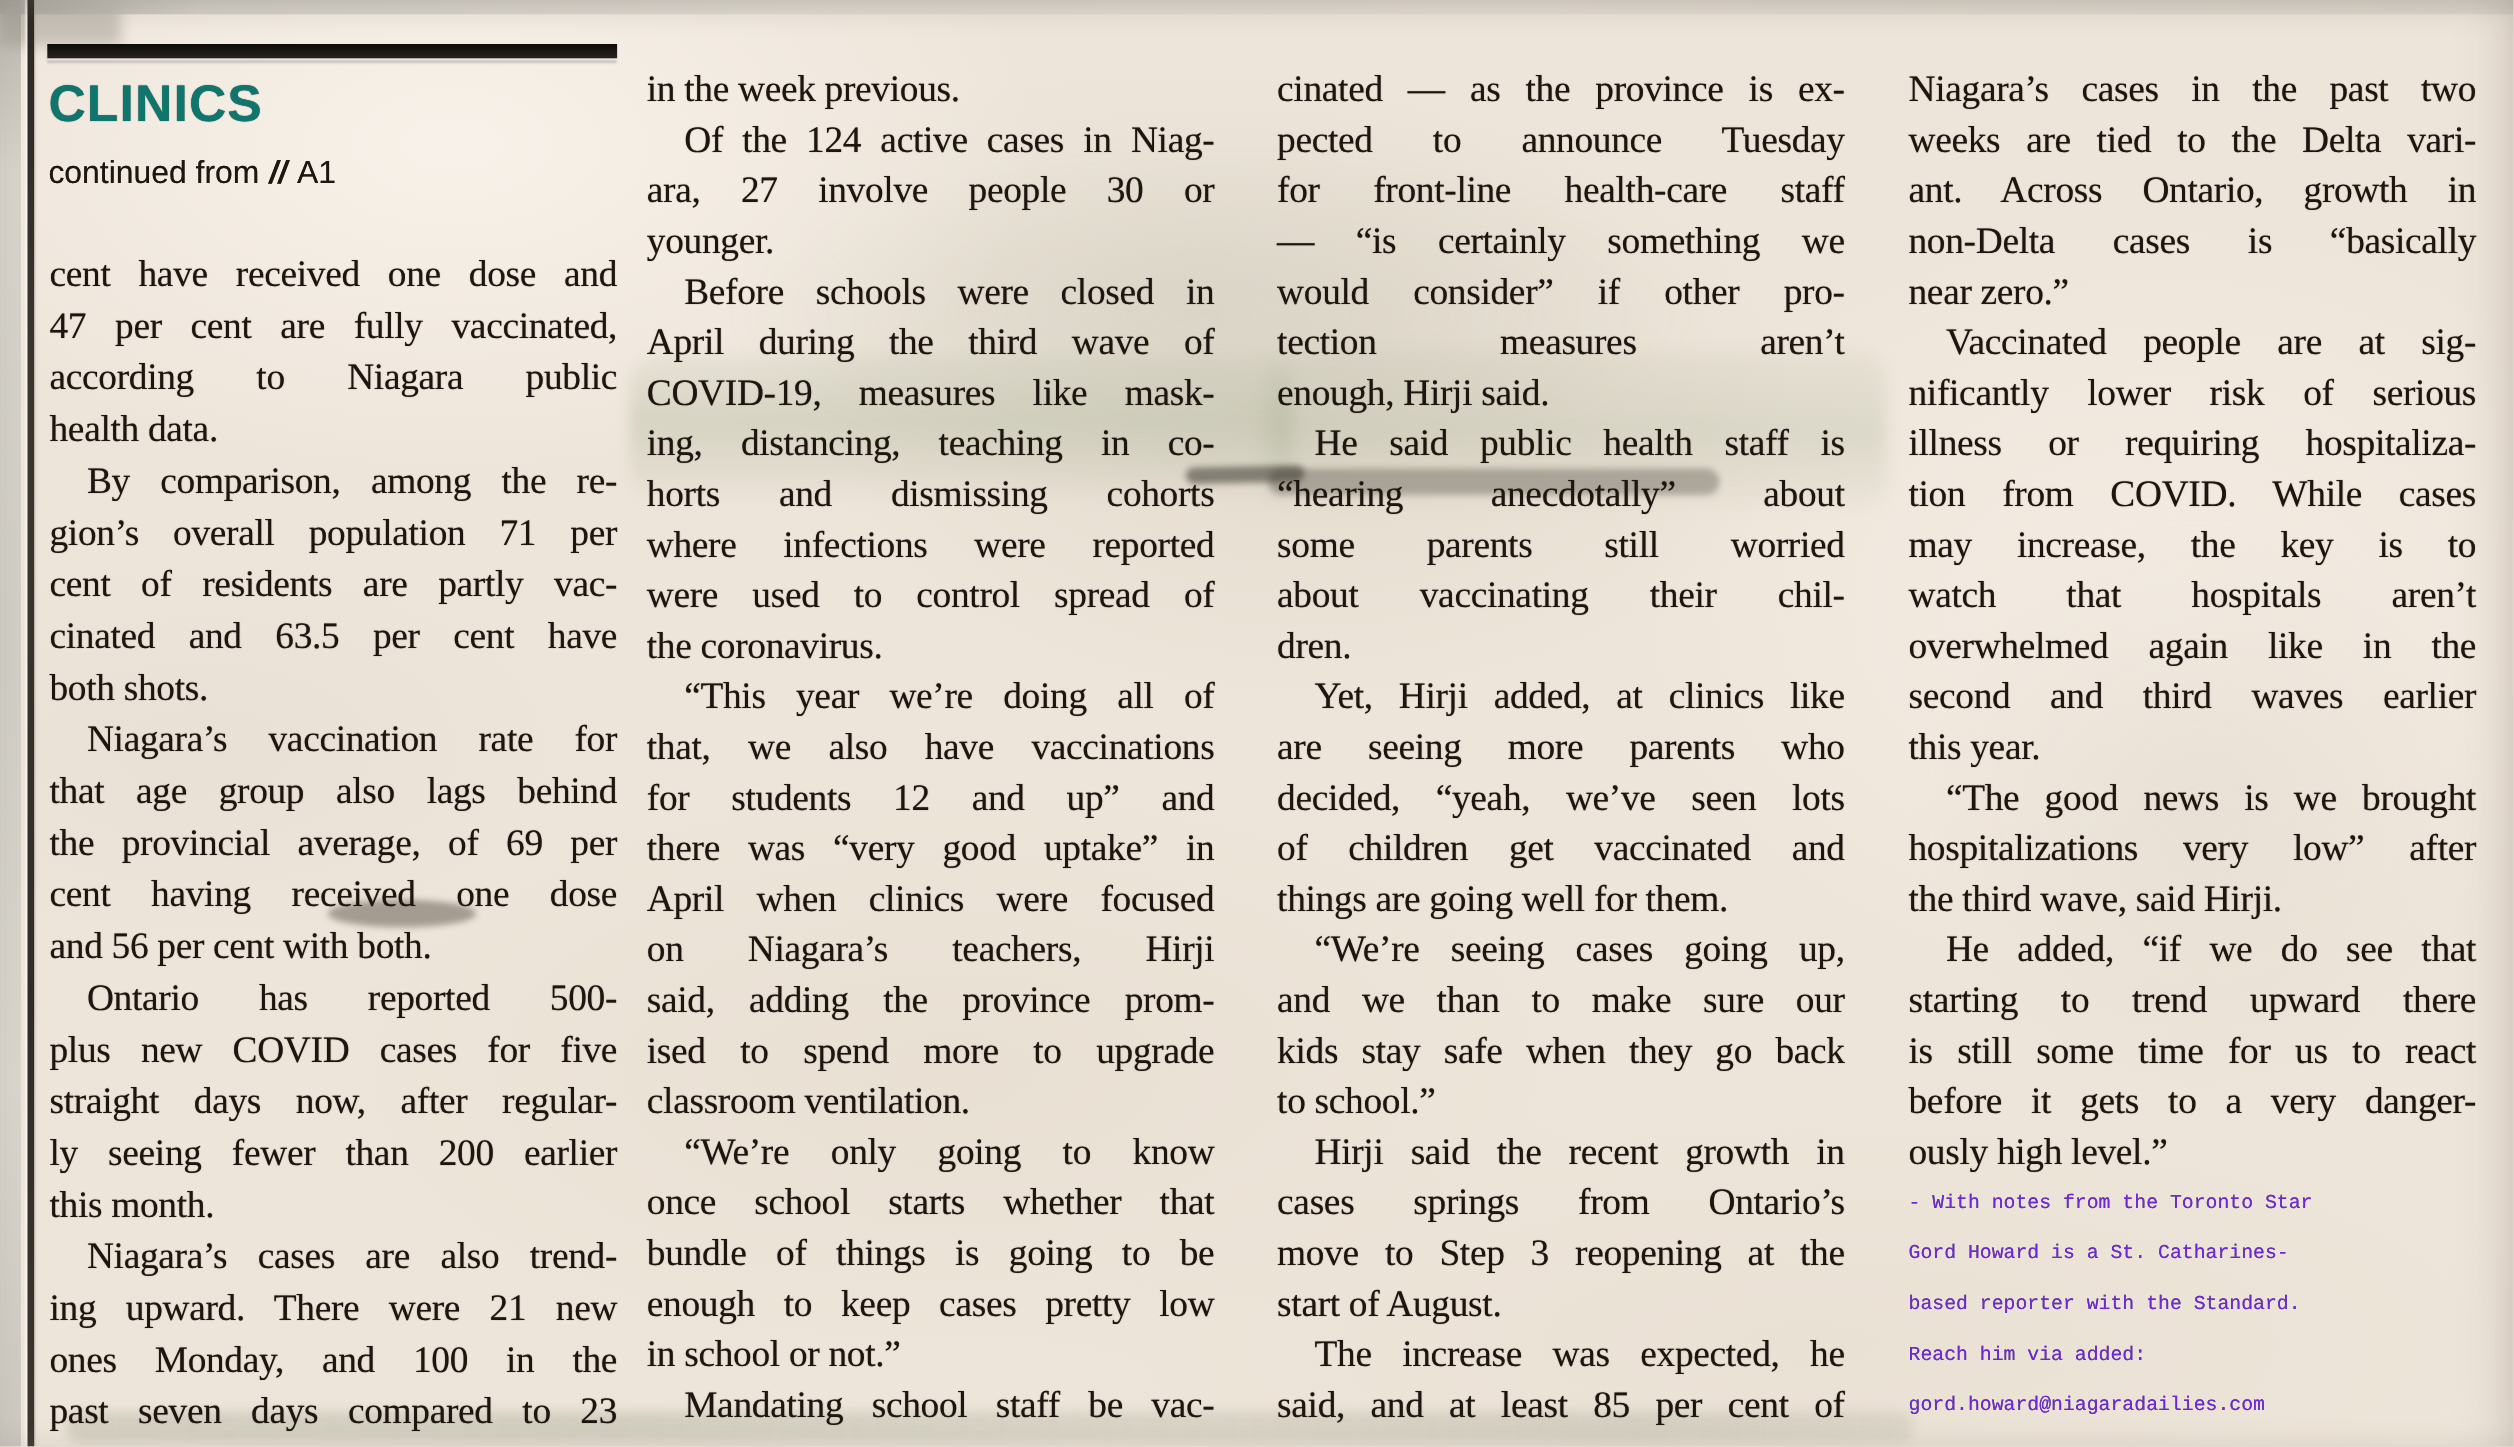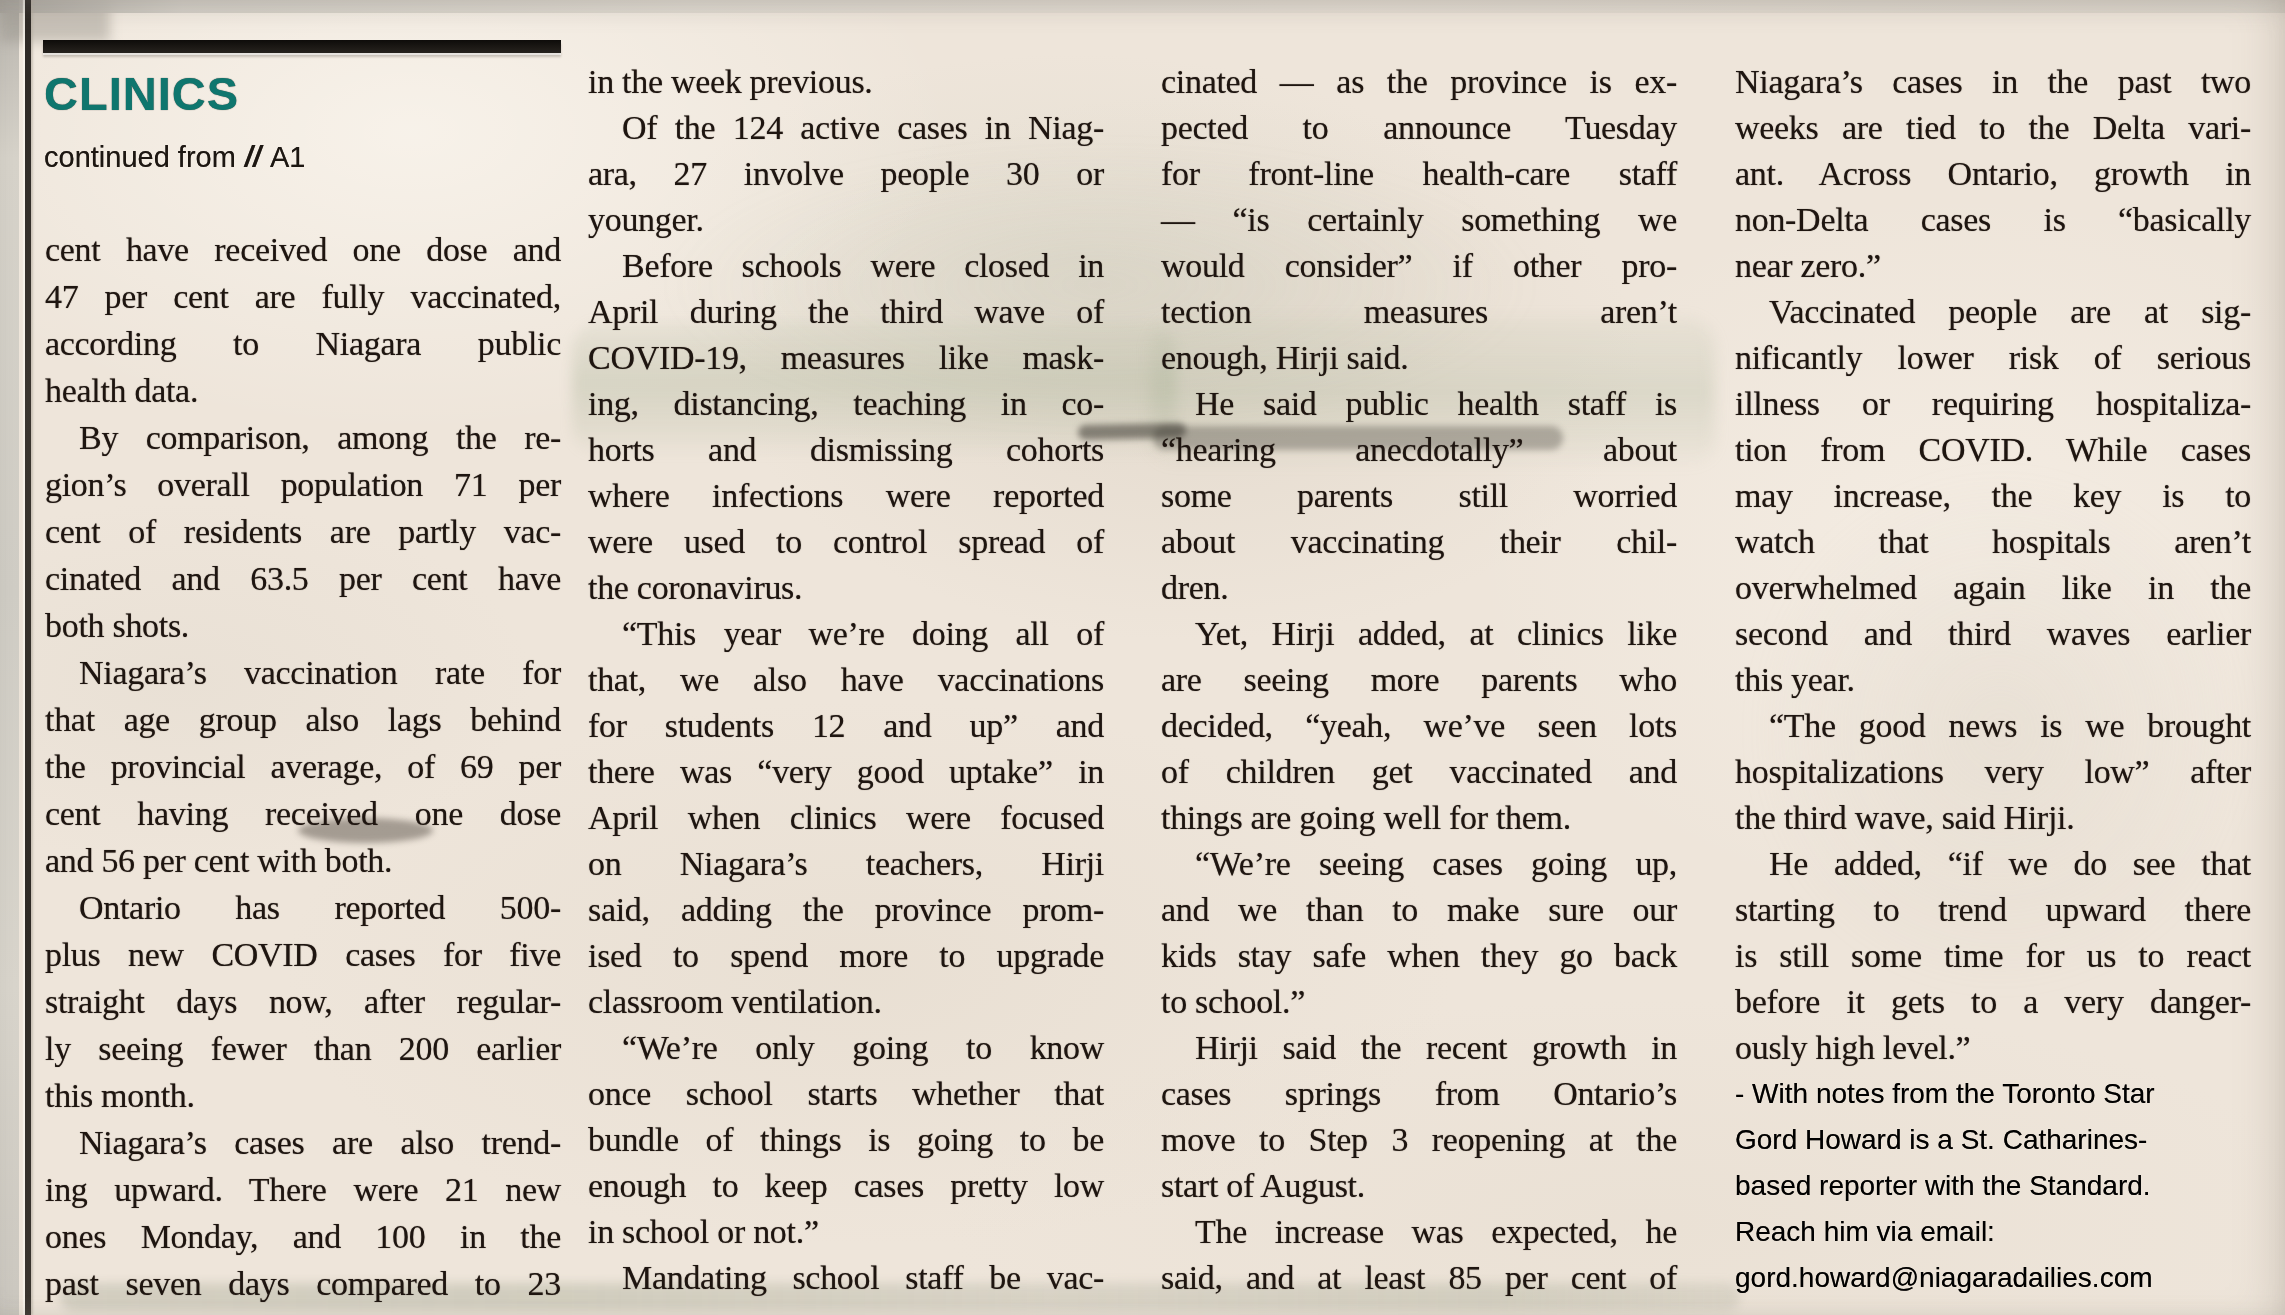--- a/index.html
+++ b/index.html
@@ -72,22 +72,22 @@
     height:var(--lh);line-height:var(--lh);
     font-size:34px;color:#1e1510;
     letter-spacing:-0.3px;
     text-align:justify;text-align-last:justify;
     text-shadow:0 0 1px rgba(30,20,12,.6);
     white-space:normal;
   }
   .line.last{text-align-last:left;}
   .line.indent{text-indent:34px;}
   .line.sans{
-    font-family:Liberation Sans, sans-serif;
-    font-size:28px;color:#000000;
+    font-family:Liberation Mono, monospace;
+    font-size:18px;color:#6d28d9;
     letter-spacing:0;
     text-align:left;text-align-last:left;
     text-shadow:0 0 .5px rgba(30,24,18,.65);
   }
 
   
   .smudge{position:absolute;pointer-events:none;}
   #smudge-col2-band{
     left:572px;top:322px;width:605px;height:135px;border-radius:30px;
     background:linear-gradient(180deg,rgba(166,177,148,.10),rgba(160,172,142,.30) 45%,rgba(166,177,148,.16) 80%,transparent);
@@ -300,18 +300,18 @@
       <div class="line">is still some time for us to react</div>
       <div class="line">before it gets to a very danger-</div>
       <div class="line last">ously high level.”</div>
     </div>
     <div class="para">
       <div class="line sans last">- With notes from the Toronto Star</div>
     </div>
     <div class="para">
       <div class="line sans">Gord Howard is a St. Catharines-</div>
       <div class="line sans">based reporter with the Standard.</div>
-      <div class="line sans">Reach him via email:</div>
+      <div class="line sans">Reach him via added:</div>
       <div class="line sans last">gord.howard@niagaradailies.com</div>
     </div>
   </div>
 
 <div class="vignette"></div>
 
 </body></html>

